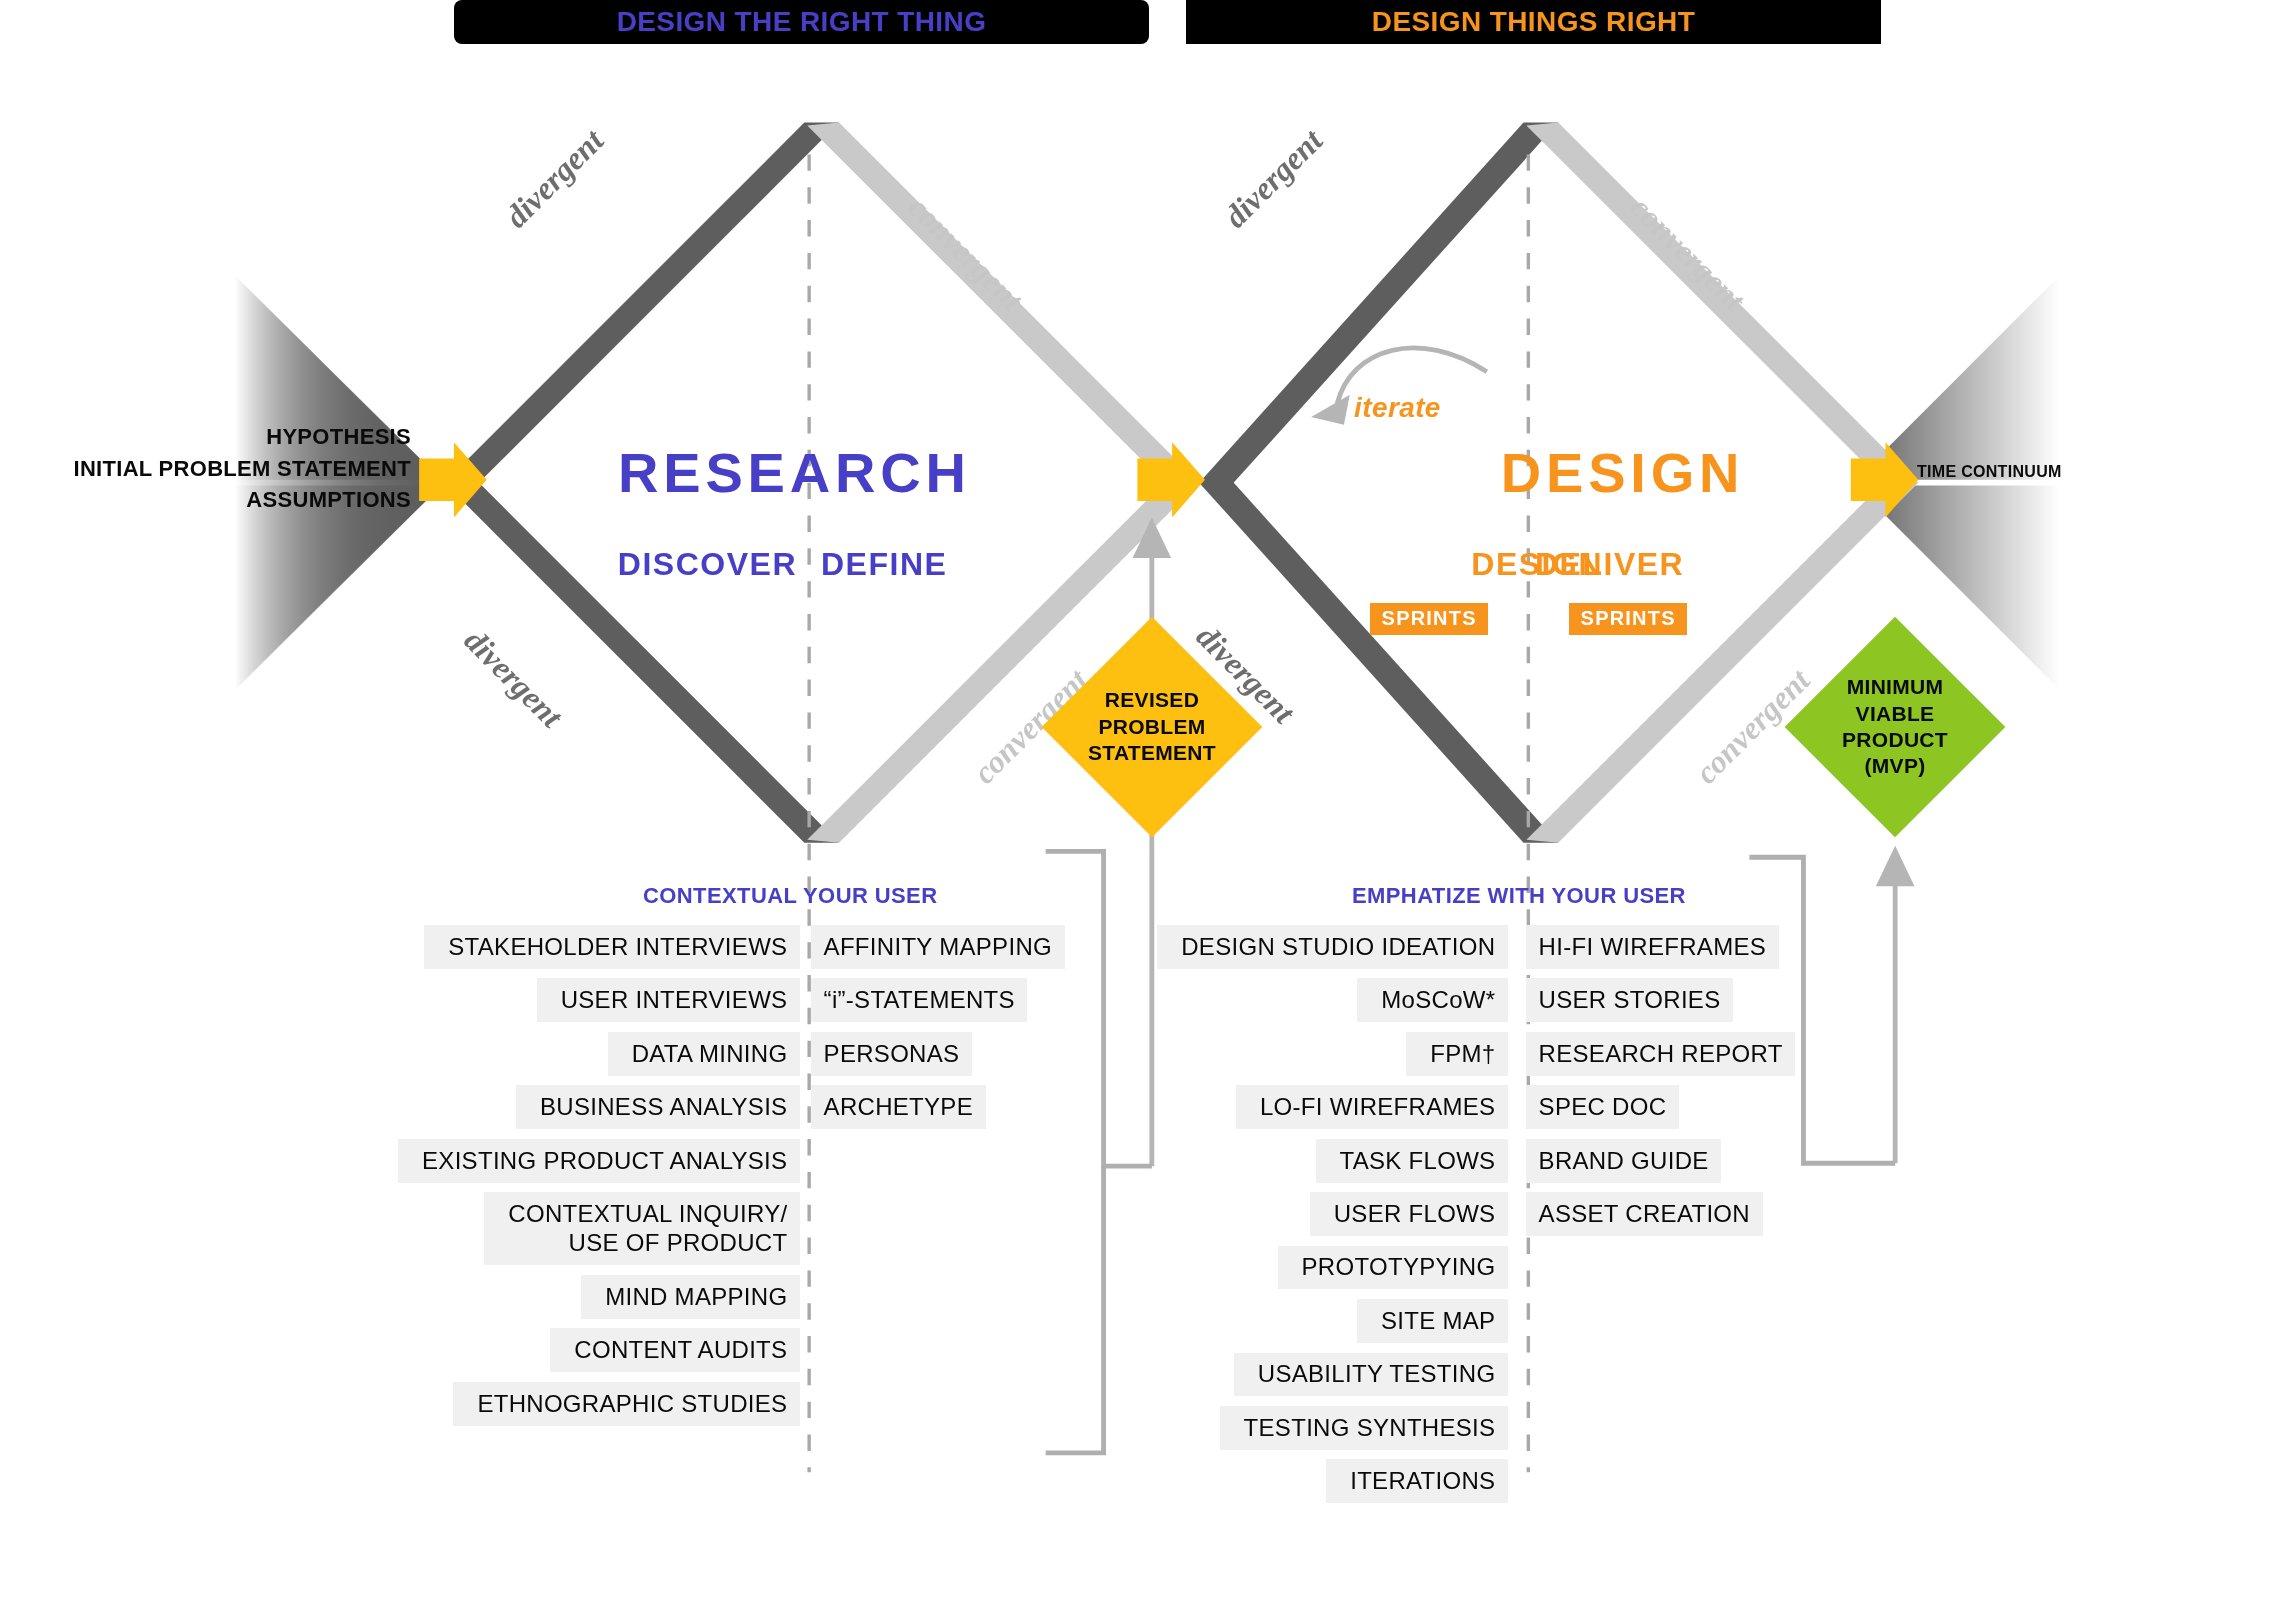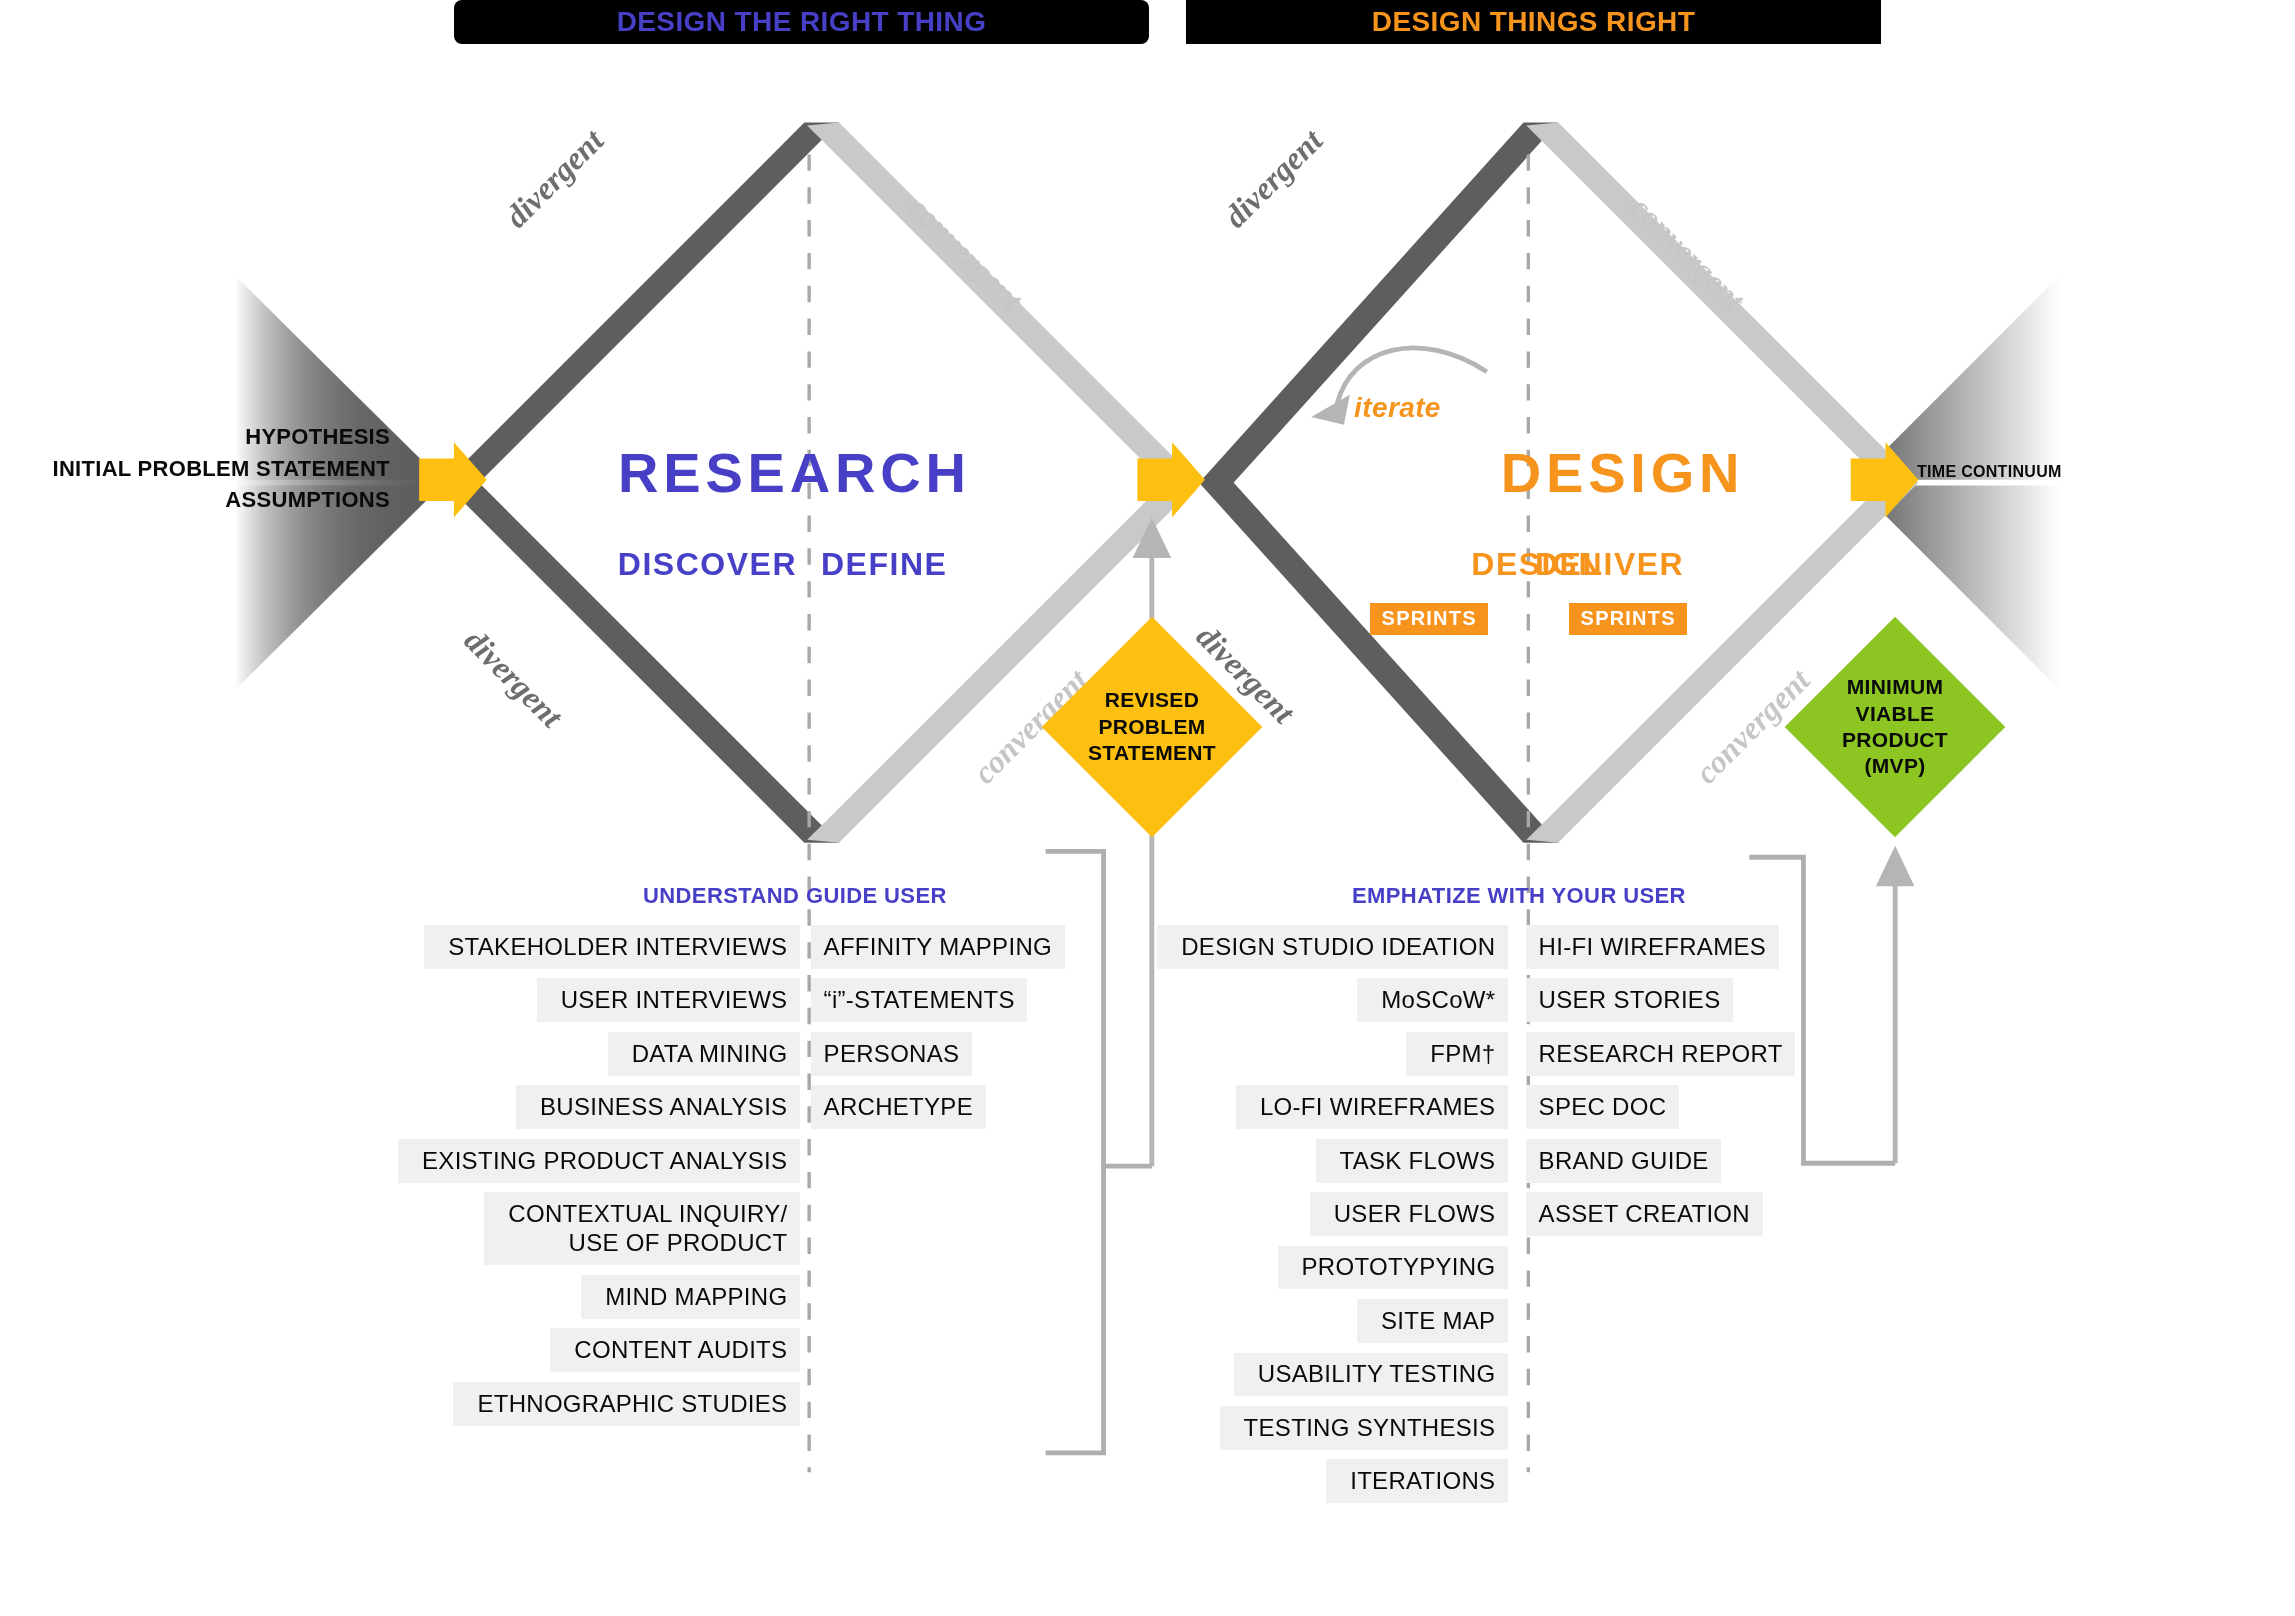--- a/index.html
+++ b/index.html
@@ -13,21 +13,21 @@
           justify-content:center;height:44px;}
   .banner span{font-weight:bold;font-size:28px;letter-spacing:0.4px;}
   #banner-left{left:454px;top:0;width:695px;border-radius:8px;}
   #banner-right{left:1186px;top:0;width:695px;}
   .banner-left-txt{color:#4740C6;}
   .banner-right-txt{color:#F7941E;}
 
   
   #intake{position:absolute;left:0px;top:421px;width:390px;text-align:right;
           font-weight:bold;font-size:22px;color:#0a0a0a;line-height:1.44;
-          letter-spacing:0.3px;}
+          letter-spacing:0.3px;padding-left:21px;}
   #time-continuum{position:absolute;left:1917px;top:463px;font-weight:bold;
           font-size:16px;color:#0a0a0a;letter-spacing:0.3px;}
 
   
   .phase-title{position:absolute;font-weight:bold;font-size:56px;letter-spacing:4.8px;}
   #research-title{left:618px;top:440px;width:377px;text-align:left;color:#4740C6;}
   #design-title{left:1434px;top:440px;width:377px;text-align:center;color:#F7941E;}
 
   .sub{position:absolute;font-weight:bold;font-size:32px;letter-spacing:1.5px;}
   #discover{left:546px;top:546px;width:251px;text-align:right;color:#4740C6;}
@@ -207,21 +207,21 @@
 STATEMENT</span>
   </div>
   <div class="dnode" id="mvp">
     <span class="sq"></span>
     <span class="tx" style="white-space:pre-line;">MINIMUM
 VIABLE
 PRODUCT
 (MVP)</span>
   </div>
 
-  <div class="grp-title" id="grp-left">UNDERSTAND GUIDE USER</div>
+  <div class="grp-title" id="grp-left">CONTEXTUAL YOUR USER</div>
   <div class="grp-title" id="grp-right">EMPHATIZE WITH YOUR USER</div>
 
   <div class="col r" id="col-discover">
       <div class="chip">STAKEHOLDER INTERVIEWS</div>
       <div class="chip">USER INTERVIEWS</div>
       <div class="chip">DATA MINING</div>
       <div class="chip">BUSINESS ANALYSIS</div>
       <div class="chip">EXISTING PRODUCT ANALYSIS</div>
       <div class="chip">CONTEXTUAL INQUIRY/
 USE OF PRODUCT</div>

